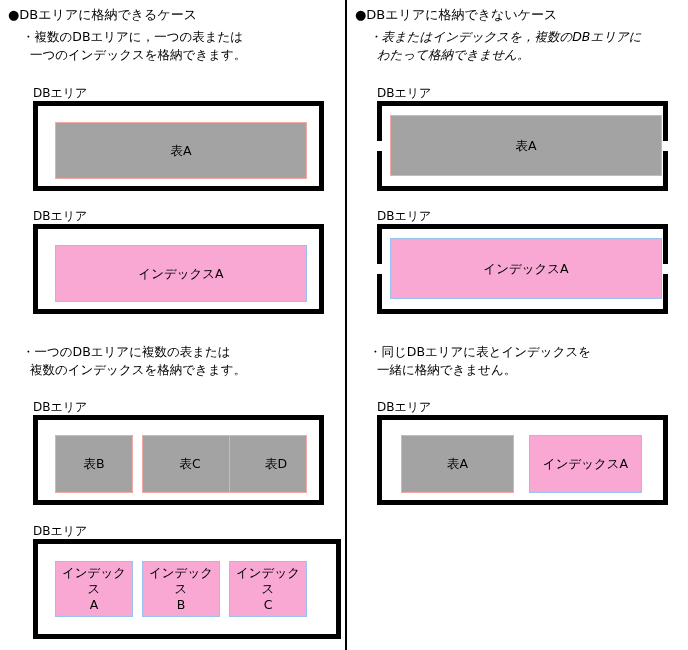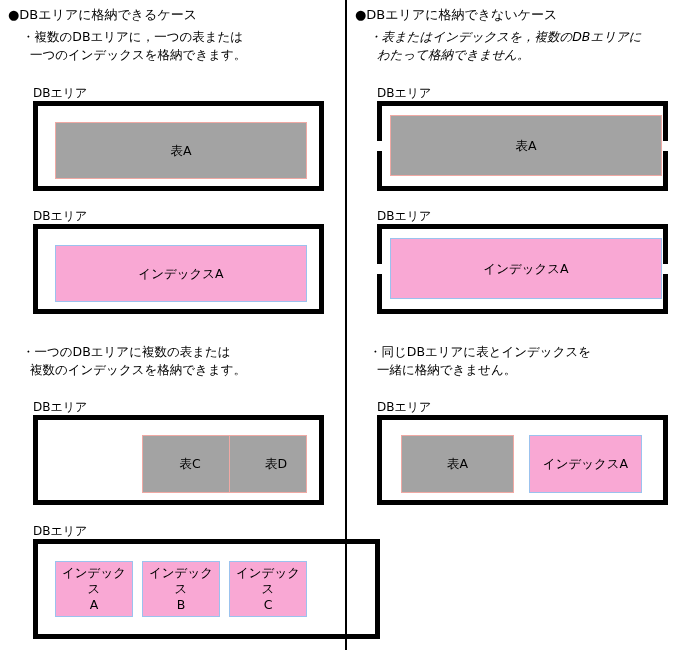--- a/index.html
+++ b/index.html
@@ -132,26 +132,27 @@
     <div class="area-label" style="left:33px; top:209px;">DBエリア</div>
     <div class="db-frame" style="left:33px; top:224px; width:291px; height:90px;">
       <div class="box box-index" style="left:17px; top:16px; width:252px; height:57px;">インデックスA</div>
     </div>
 
     <div class="bullet-block" style="left:22px; top:343px;">・一つのDBエリアに複数の表または
   複数のインデックスを格納できます。</div>
 
     <div class="area-label" style="left:33px; top:400px;">DBエリア</div>
     <div class="db-frame" style="left:33px; top:415px; width:291px; height:90px;">
+      <div class="box box-table" style="left:17px; top:15px; width:78px; height:58px;">表B</div>
       <div class="box box-table" style="left:104px; top:15px; width:96px; height:58px;">表C</div>
       <div class="box box-table" style="left:191px; top:15px; width:78px; height:58px;padding-left:16px;">表D</div>
     </div>
 
     <div class="area-label" style="left:33px; top:524px;">DBエリア</div>
-    <div class="db-frame" style="left:33px; top:539px; width:347px; height:100px;text-decoration:underline;">
+    <div class="db-frame" style="left:33px; top:539px; width:308px; height:100px;text-decoration:underline;">
       <div class="box box-index" style="left:17px; top:17px; width:78px; height:56px;">インデックス
 A</div>
       <div class="box box-index" style="left:104px; top:17px; width:78px; height:56px;">インデックス
 B</div>
       <div class="box box-index" style="left:191px; top:17px; width:78px; height:56px;">インデックス
 C</div>
     </div>
 
   </div>
 

